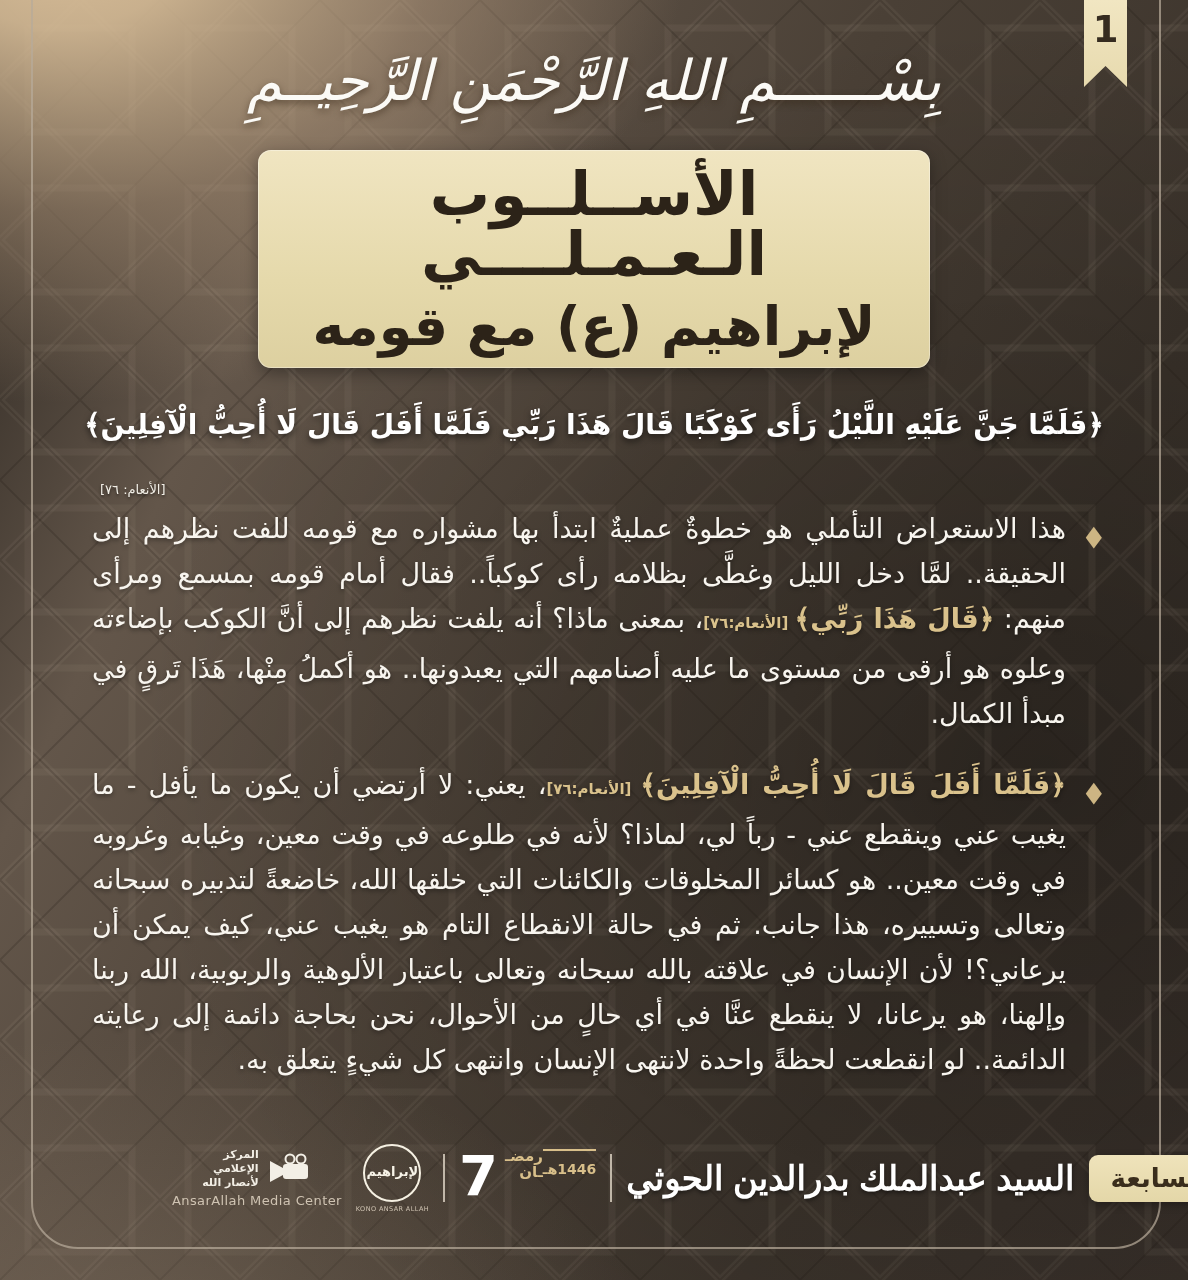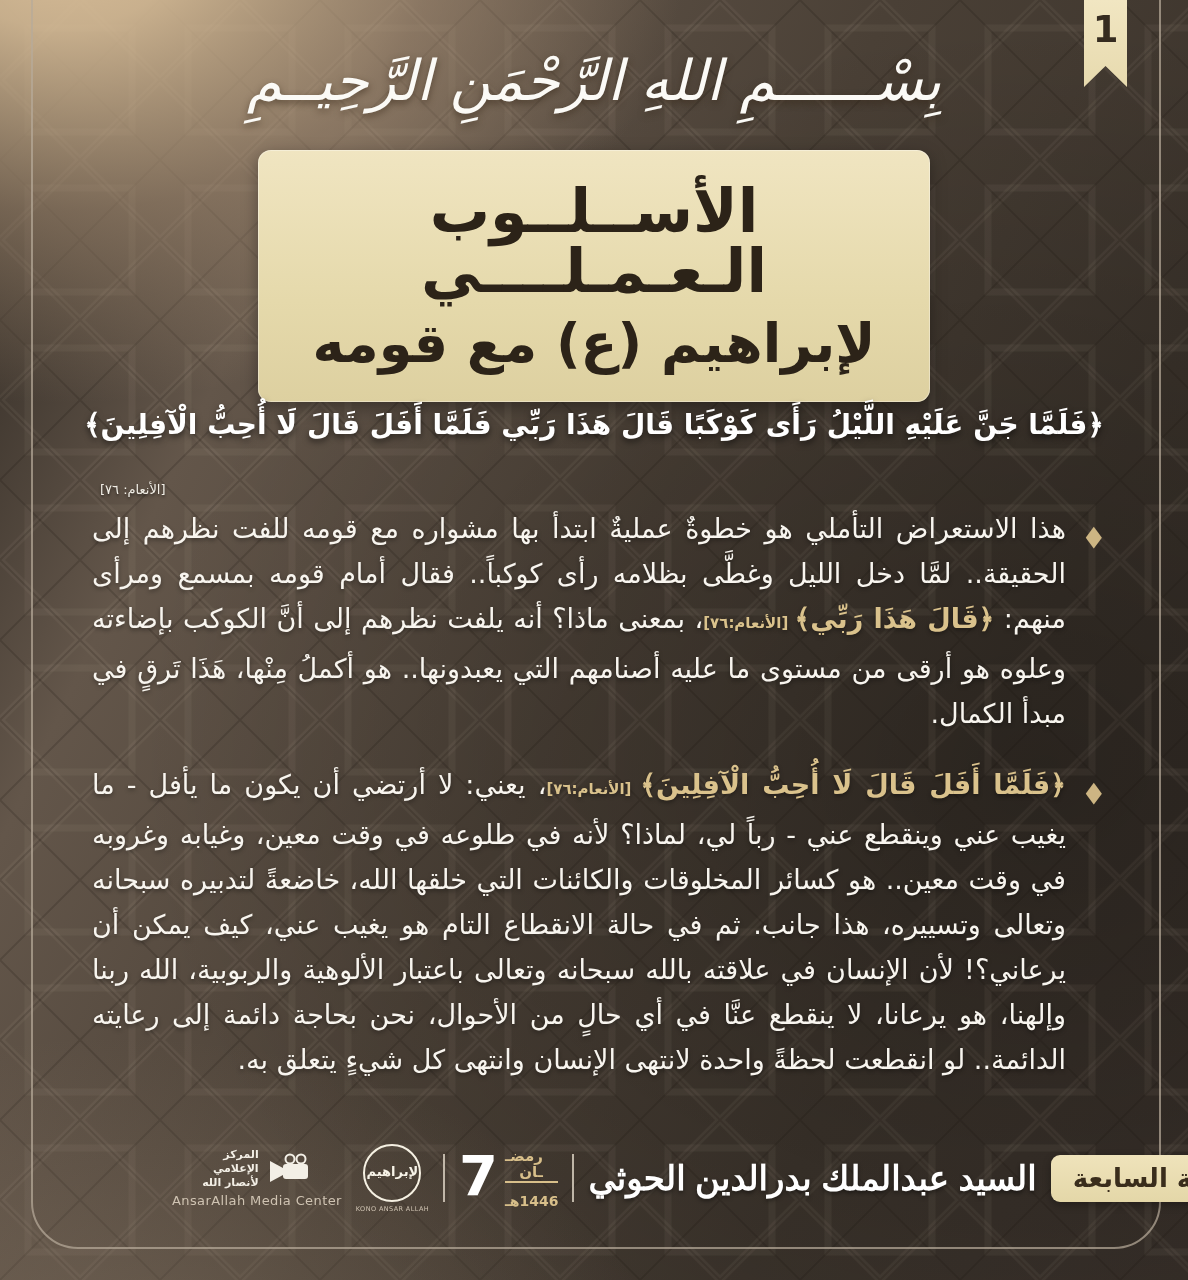--- a/index.html
+++ b/index.html
@@ -27,21 +27,21 @@
     color:#362c20; font-size:37px; font-weight:700; padding-top:8px; box-sizing:border-box;
   }
 
   .bismillah{
     position:absolute; top:48px; left:0; width:100%; text-align:center;
     color:#fbfaf6; font-size:56px; font-style:italic; direction:rtl;
     text-shadow:0 3px 7px rgba(55,40,25,.6);
   }
 
   .banner{
-    position:absolute; left:258px; top:150px; width:672px; height:252px;
+    position:absolute; left:258px; top:150px; width:672px; height:218px;
     background:linear-gradient(180deg,#f0e5c1 0%,#e5d9ab 60%,#ddd0a0 100%);
     border-radius:13px; box-shadow:0 5px 16px rgba(0,0,0,.35), inset 0 0 0 1px rgba(255,255,255,.35);
     display:flex; flex-direction:column; justify-content:center; align-items:center; gap:16px;
     direction:rtl; color:#2c2318; text-align:center;
   }
   .banner .l1{font-size:60px;font-weight:800;line-height:1;}
   .banner .l2{font-size:54px;font-weight:800;line-height:1;}
 
   .verse{
     position:absolute; top:408px; left:0; width:100%; text-align:center; direction:rtl;
@@ -77,21 +77,21 @@
   .logo-wrap{display:flex; flex-direction:column; align-items:center;}
   .logo-circle{
     width:54px; height:54px; border:2.5px solid #f5f0e2; border-radius:50%;
     display:flex; justify-content:center; align-items:center;
     color:#f7f3e8; font-size:13px; font-weight:700; direction:rtl; text-align:center; line-height:1.1;
   }
   .logo-cap{color:#cfc3b2; font-size:6.5px; letter-spacing:.4px; margin-top:3px; white-space:nowrap;}
   .vdiv{width:2px; height:48px; background:#d6cdbd; opacity:.85;}
   .date{display:flex; align-items:stretch; gap:7px; height:58px;}
   .date .day{color:#ffffff; font-size:56px; font-weight:800; line-height:.95;}
-  .date .col{display:flex; flex-direction:column; justify-content:space-between; align-items:flex-start;}
+  .date .col{display:flex; flex-direction:row; justify-content:space-between; align-items:flex-start;}
   .date .month{color:#d8bf8a; font-size:15px; font-weight:700; line-height:1.05; direction:rtl; text-align:right;}
   .date .year{
     color:#d8bf8a; font-size:14px; font-weight:700; letter-spacing:1px;
     border-top:2px solid #d8bf8a; padding-top:10px; direction:rtl;
   }
   .signature{
     font-family:Liberation Sans, sans-serif;
     color:#ffffff; font-size:34px; font-weight:700; direction:rtl; white-space:nowrap;
     text-shadow:0 2px 4px rgba(0,0,0,.45);
   }

